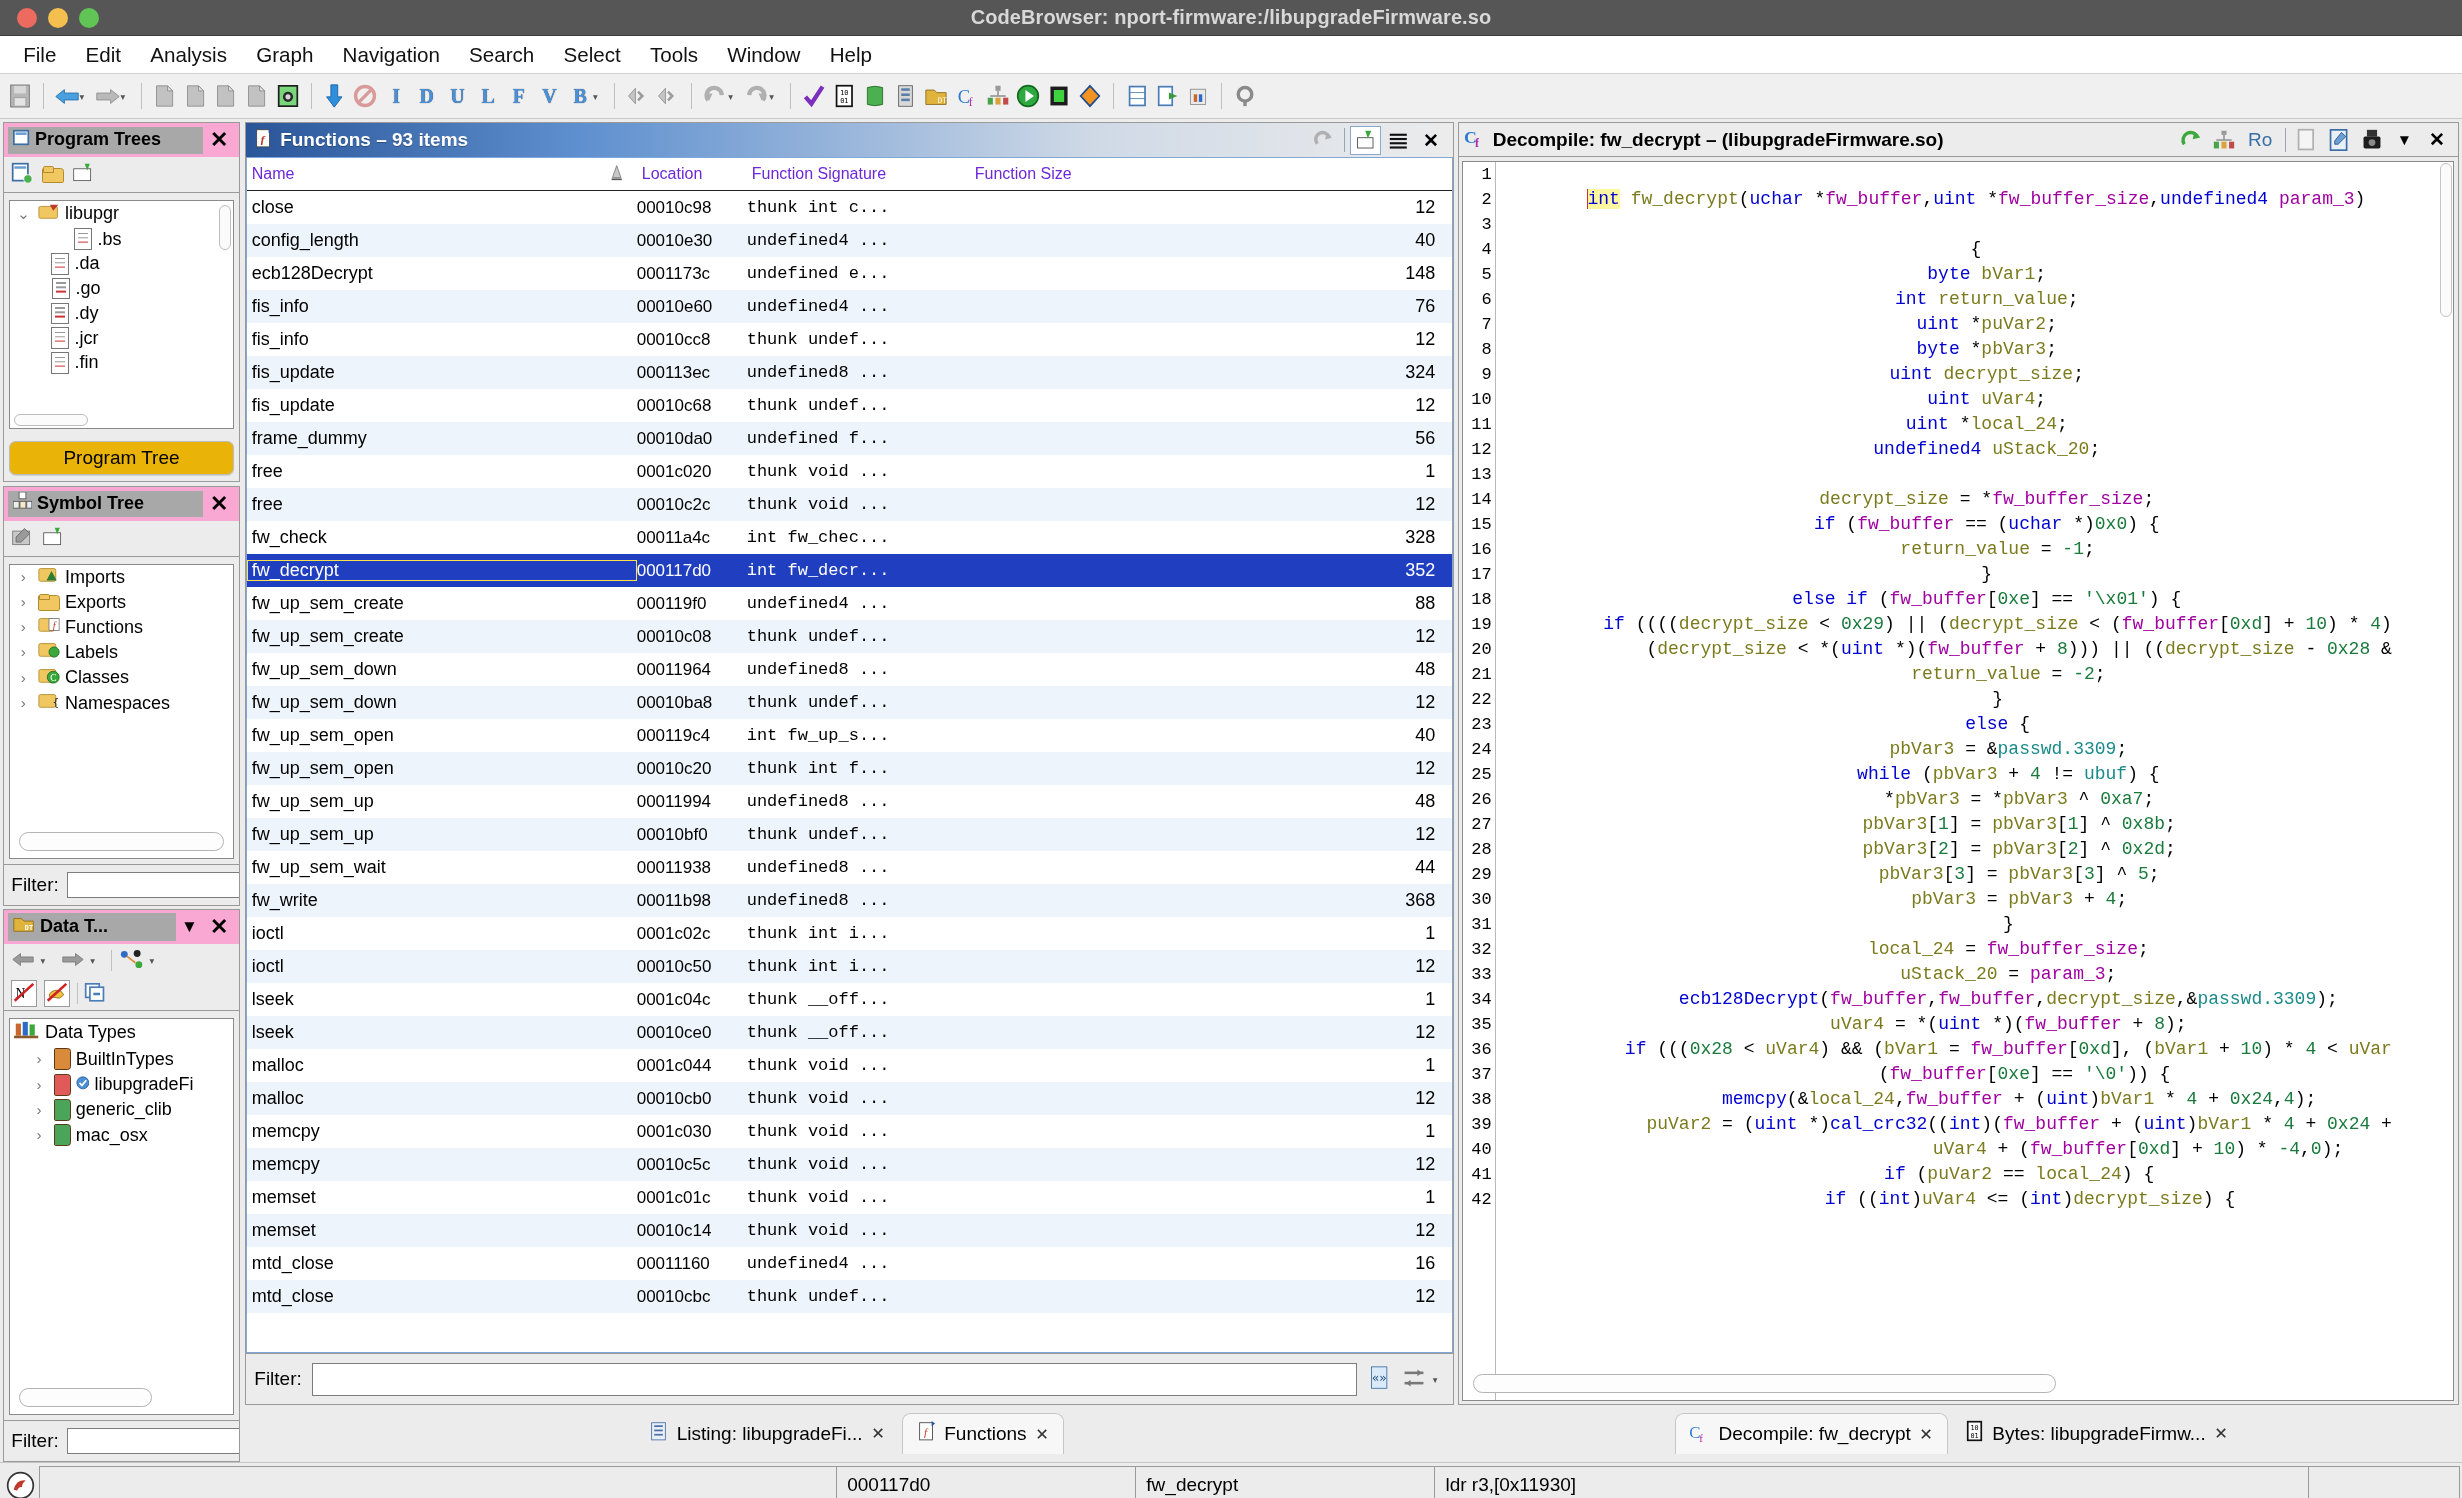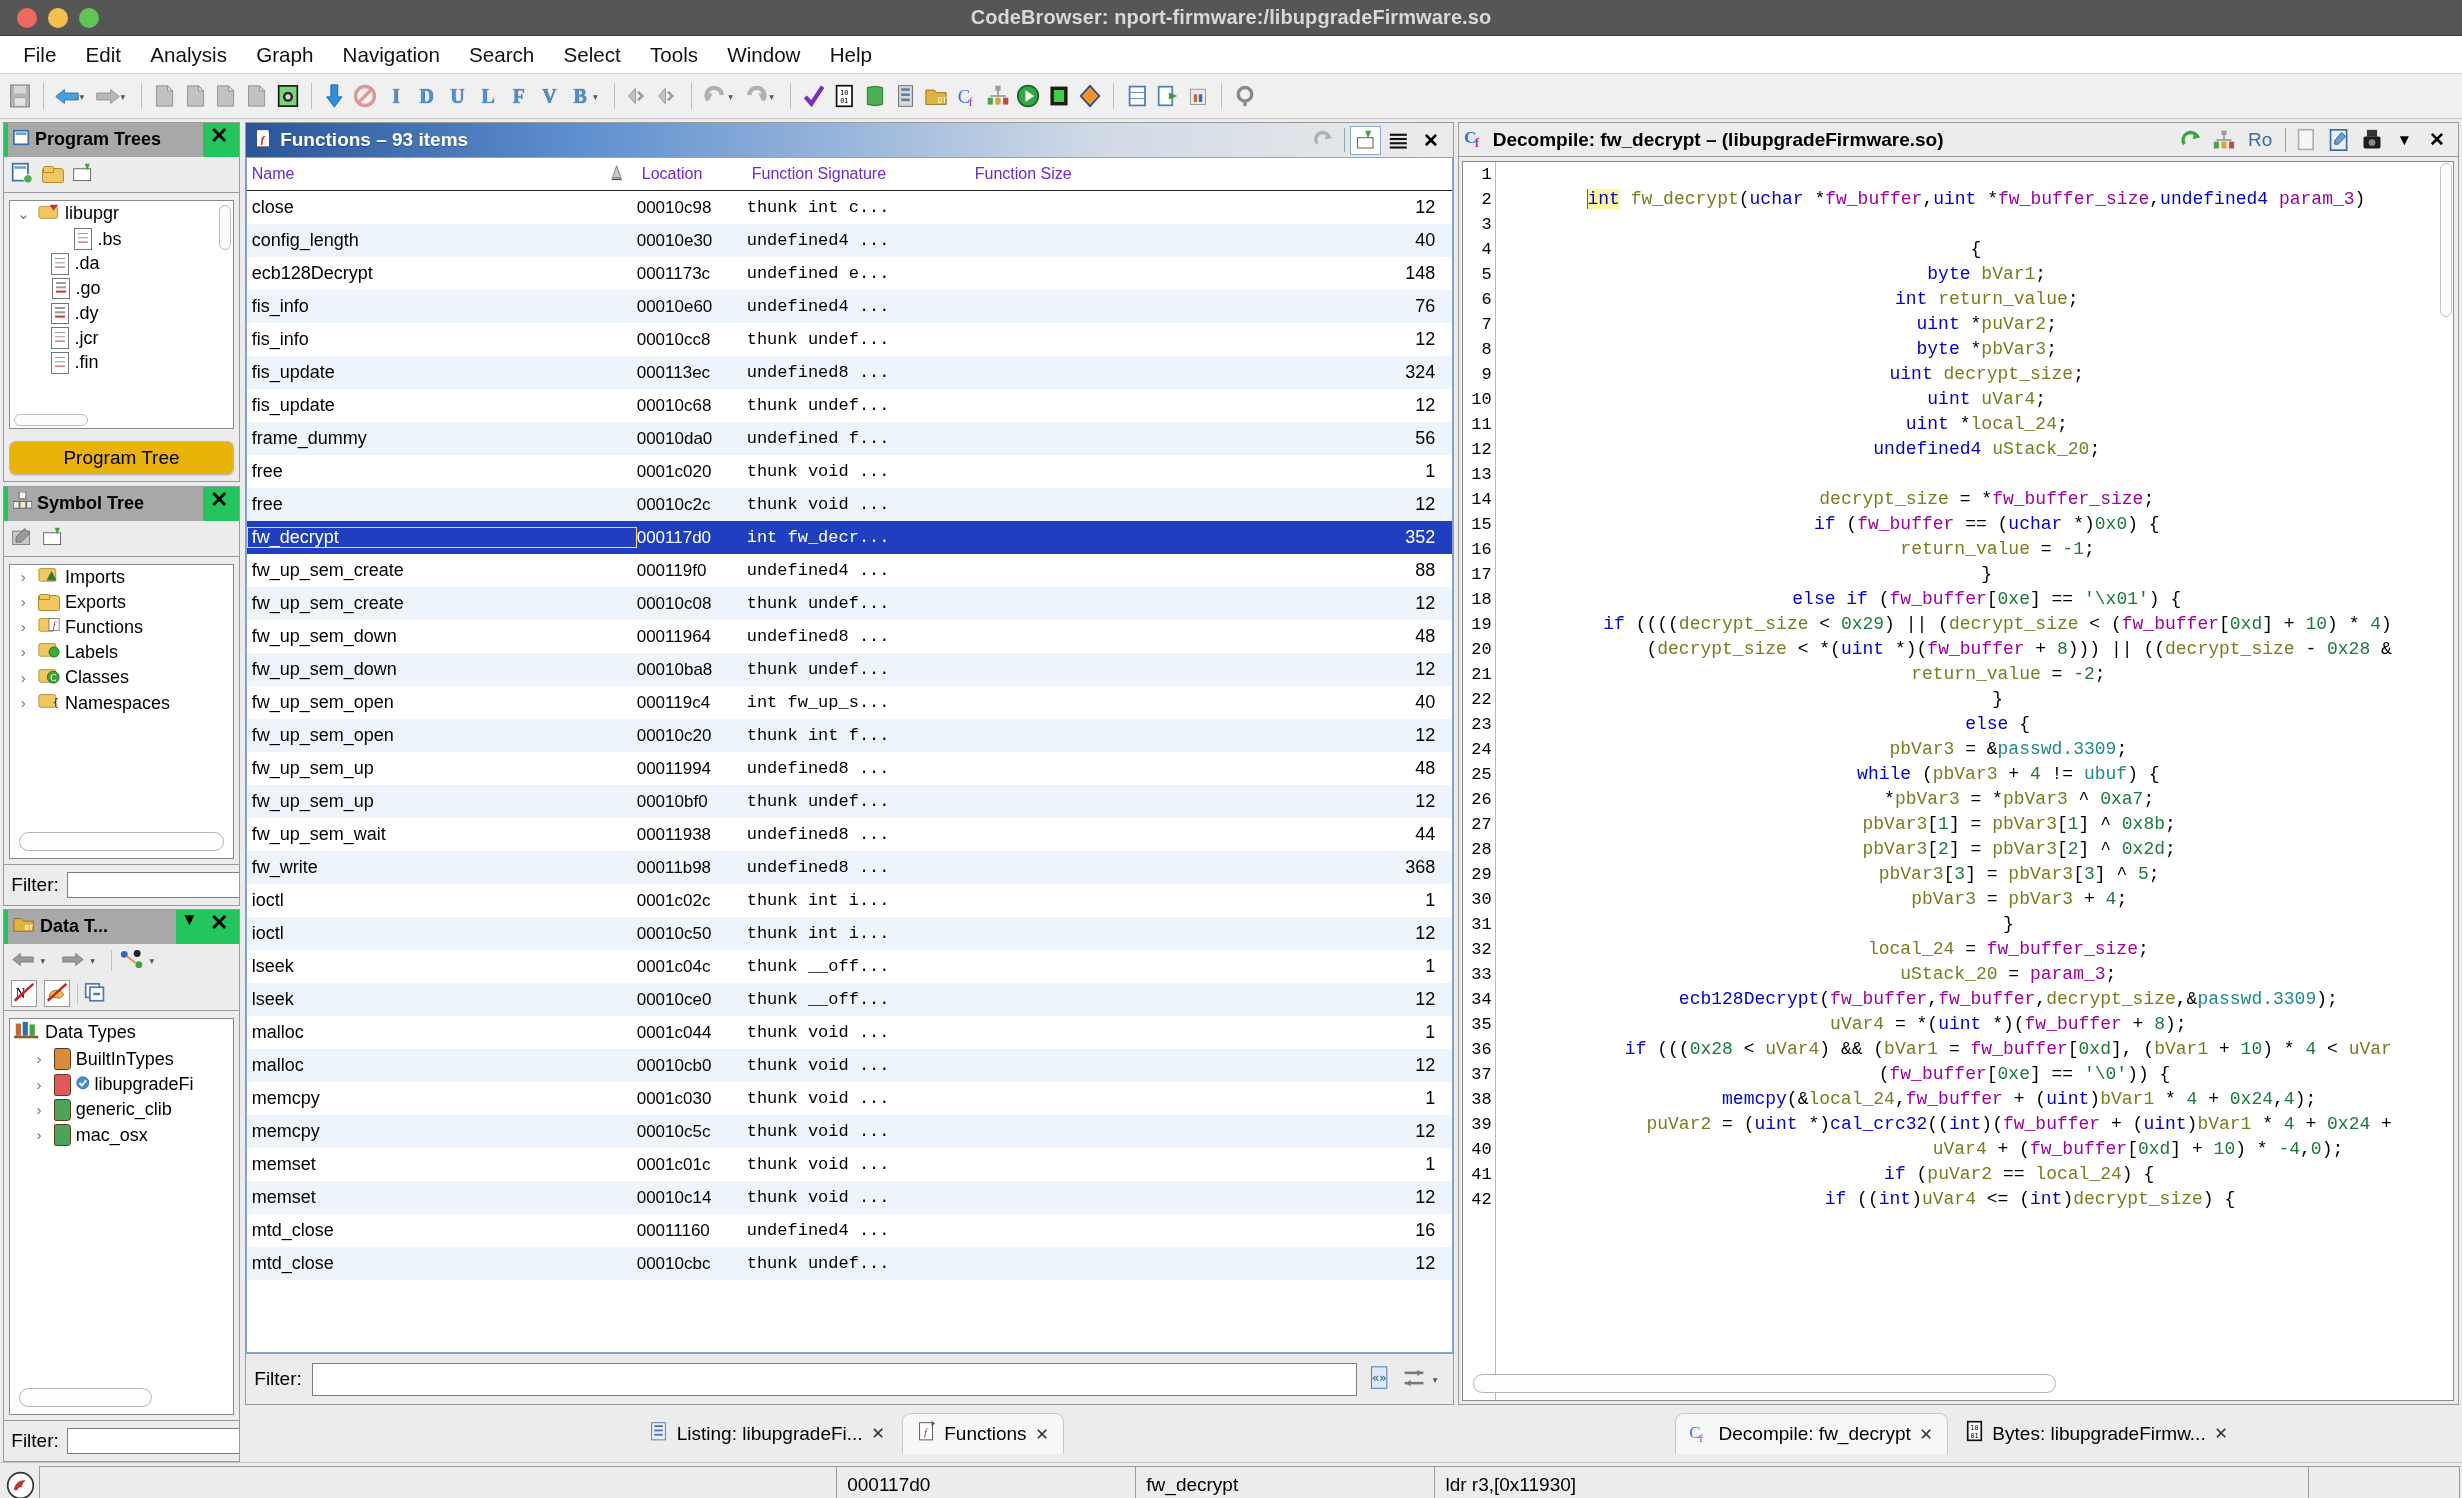--- a/index.html
+++ b/index.html
@@ -51,22 +51,22 @@
   
   #body { display: flex; height: 1343px; background: #ececec; }
   
   #leftcol { width: 243px; display: flex; flex-direction: column;
              padding: 3.4px 3.4px 0 3.4px; gap: 3.4px; }
   .panel {
     background: #ececec; border: 1.7px solid #9a9a9a; display: flex;
     flex-direction: column; overflow: hidden;
   }
   .panel-head {
-    height: 34px; display: flex; padding: 0 3.4px;
-    background: #22c55e;
+    height: 34px; display: flex; align-items: center; padding: 0 3.4px;
+    background: #f9a8d4;
   }
   .panel-title {
     background: #a8a8a8; color: #000; font-size: 18px; font-weight: bold;
     padding: 1.7px 6.9px 2.6px 5.1px; display: flex; align-items: center; gap: 5.1px;
     flex: 1; min-width: 0; white-space: nowrap; overflow: hidden;
   }
   .panel-x { font-size: 22px; font-weight: bold; padding: 0 6.9px; color: #000; }
   .panel-tools {
     height: 36px; display: flex; align-items: center; gap: 8.6px;
     padding: 0 6.9px; border-bottom: 1.7px solid #9a9a9a; background: #ececec;
@@ -841,20 +841,26 @@
               <div class="c-name">free</div>
               <div class="c-loc">0001c020</div>
               <div class="c-sig">thunk void ...</div>
               <div class="c-size">1</div>
             </div>
             <div class="trow alt">
               <div class="c-name">free</div>
               <div class="c-loc">00010c2c</div>
               <div class="c-sig">thunk void ...</div>
               <div class="c-size">12</div>
+            </div>
+            <div class="trow">
+              <div class="c-name">fw_check</div>
+              <div class="c-loc">00011a4c</div>
+              <div class="c-sig">int fw_chec...</div>
+              <div class="c-size">328</div>
             </div>
             <div class="trow sel">
               <div class="c-name">fw_decrypt</div>
               <div class="c-loc">000117d0</div>
               <div class="c-sig">int fw_decr...</div>
               <div class="c-size">352</div>
             </div>
             <div class="trow">
               <div class="c-name">fw_up_sem_create</div>
               <div class="c-loc">000119f0</div>

